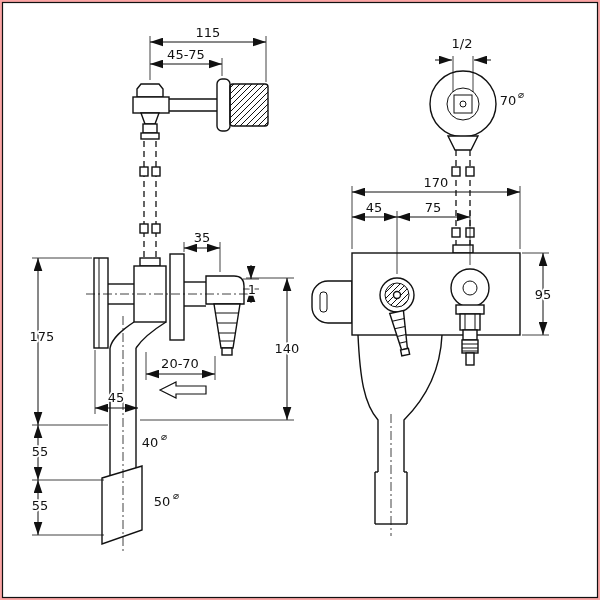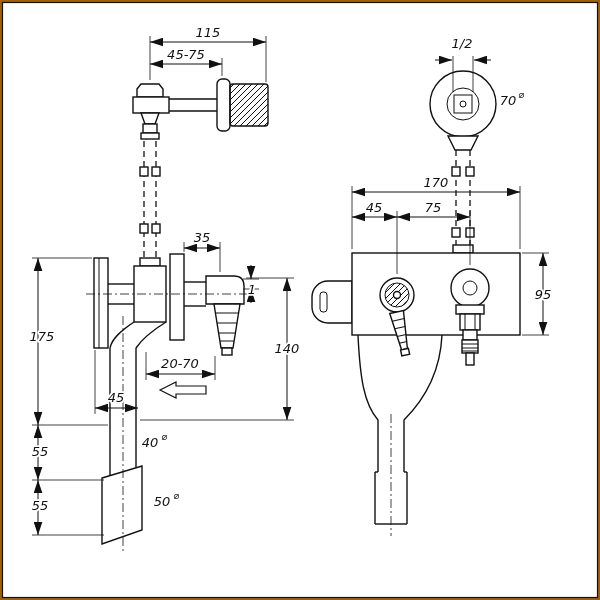--- a/index.html
+++ b/index.html
@@ -1,16 +1,16 @@
 <!DOCTYPE html>
 <html><head>
 <meta charset="utf-8">
 <style>
   html,body{margin:0;padding:0;background:#fff;}
-  .canvas{width:600px;height:600px;position:relative;background:#a16207;overflow:hidden;font-style:italic;}
+  .canvas{width:600px;height:600px;position:relative;background:#fca5a5;overflow:hidden;}
   svg{display:block;}
   .lbl{font-family:"DejaVu Sans",sans-serif;font-size:13px;fill:#111;
        paint-order:stroke;stroke:#fff;stroke-width:3.5px;stroke-linejoin:round;}
   .sym{font-size:10px;}
   .out{fill:#fff;stroke:#111;stroke-width:1.4;}
   .ln{fill:none;stroke:#111;stroke-width:1.4;}
   .thin{fill:none;stroke:#111;stroke-width:1;}
   .ext{stroke:#111;stroke-width:0.8;}
   .dim{stroke:#111;stroke-width:1;}
   .cl{stroke:#111;stroke-width:0.8;stroke-dasharray:9 3 2 3;fill:none;}

